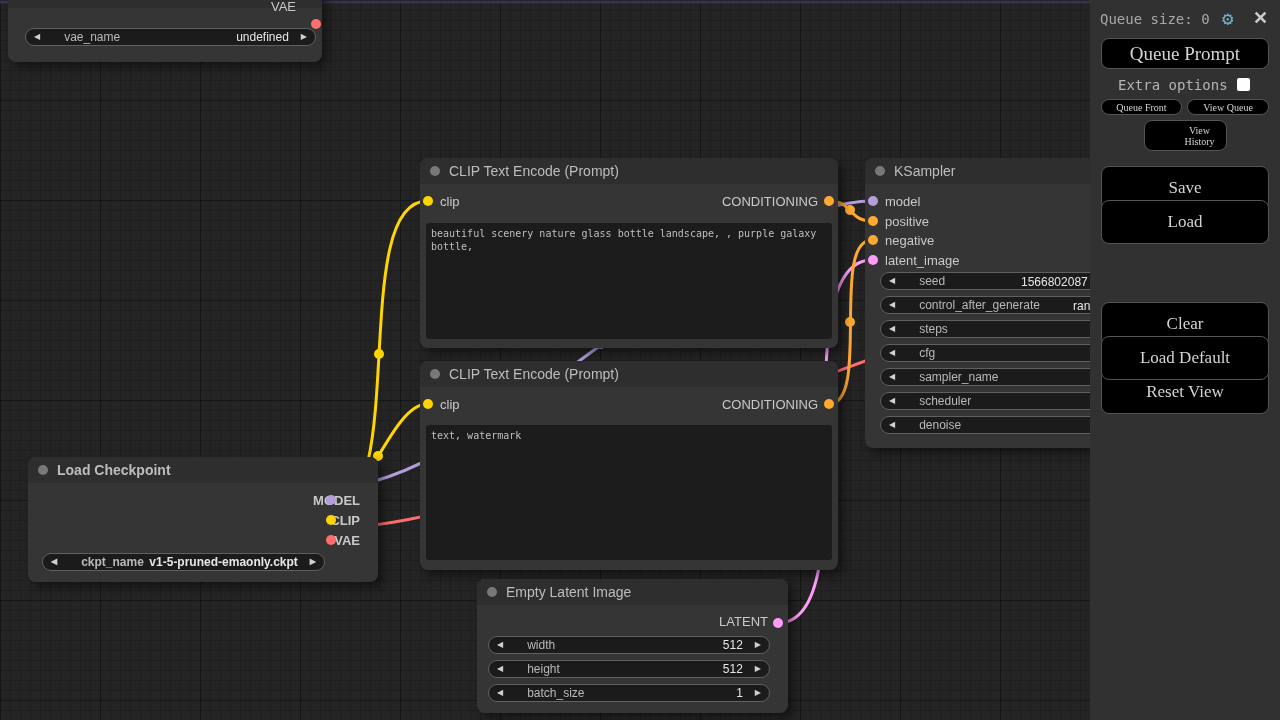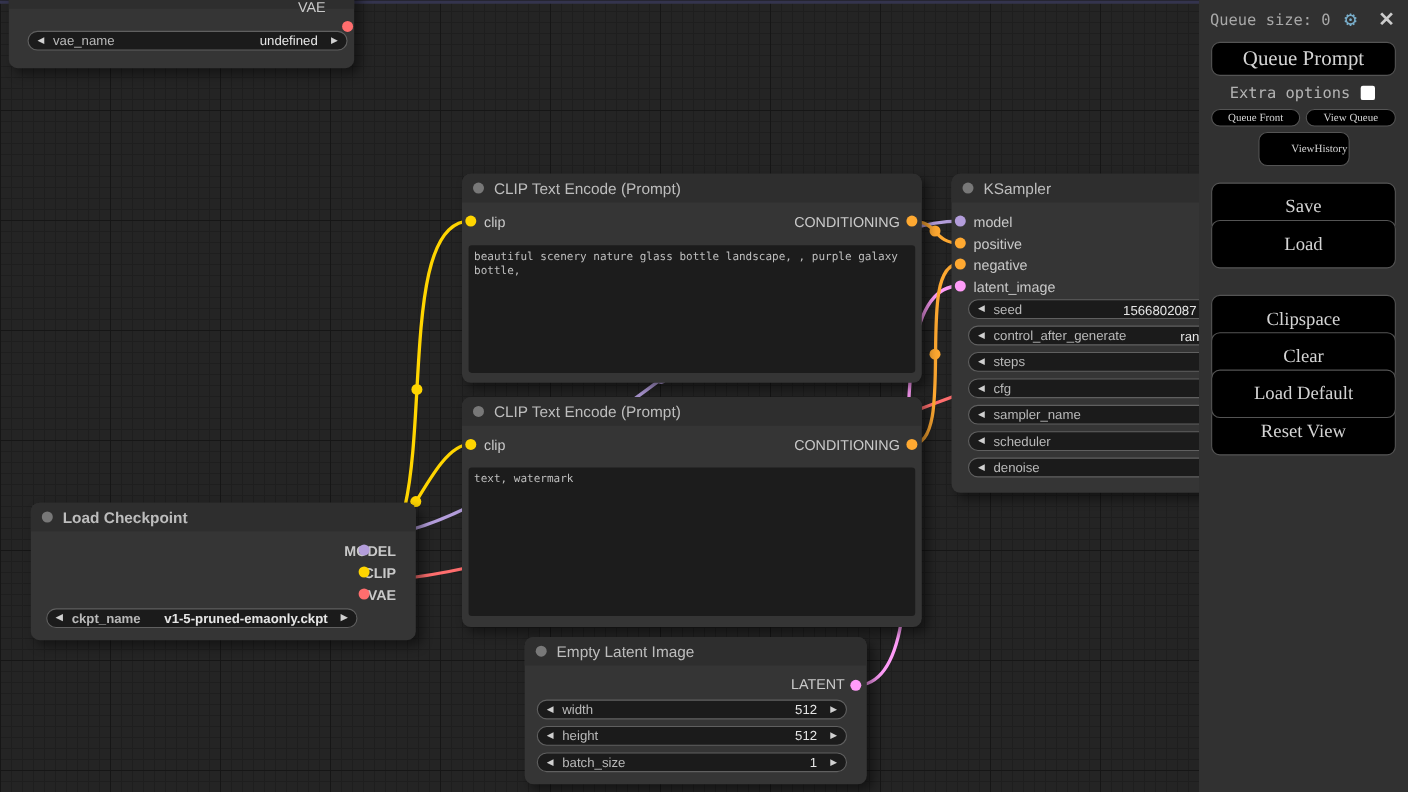--- a/index.html
+++ b/index.html
@@ -19,21 +19,21 @@
   .ntitle{height:26px;background:#2e2e2e;border-radius:8px 8px 0 0;display:flex;
     align-items:center;padding:0 10px;color:#bdbdbd;font-size:14px;cursor:default;}
   .tdot{width:10px;height:10px;border-radius:50%;background:#787878;margin-right:9px;flex:none;}
   .slot{position:absolute;height:12px;display:flex;align-items:center;gap:7px;
     color:#c9c9c9;font-size:13px;white-space:nowrap;}
   .dot{width:10px;height:10px;border-radius:50%;flex:none;}
   .widget{position:absolute;height:18px;background:#1b1b1b;border:1px solid #606060;
     border-radius:10px;display:flex;align-items:center;padding:0 8px;box-sizing:border-box;
     font-size:12px;color:#b9b9b9;white-space:nowrap;overflow:hidden;}
   .warr{font-size:8px;color:#d0d0d0;line-height:1;flex:none;}
-  .wlabel{margin-left:8px;}
+  .wlabel{margin-left:24px;}
   .wvalue{margin-left:auto;margin-right:12px;color:#e6e6e6;}
   .wv-abs{position:absolute;top:2px;color:#e6e6e6;}
   .wv-seed{left:140px;}
   .wv-ctrl{left:192px;}
   .textarea{position:absolute;background:#1c1c1c;border-radius:3px;color:#bfbfbf;
     font-family:"DejaVu Sans Mono",monospace;font-size:10px;line-height:13px;
     padding:4px 5px;box-sizing:border-box;white-space:pre-wrap;word-break:break-word;}
   
   #sidebar{position:absolute;right:0;top:0;width:190px;height:720px;background:#313131;
     z-index:5;font-family:"DejaVu Sans Mono",monospace;color:#cfcfcf;}
@@ -44,21 +44,21 @@
   #gear{position:absolute;left:132px;top:8px;font-size:19px;line-height:21px;cursor:pointer;}
   #closex{position:absolute;left:163px;top:7px;font-size:18px;color:#cccccc;cursor:pointer;
     font-family:"Liberation Sans",sans-serif;font-weight:bold;}
   #qprompt{left:11px;top:38px;width:168px;height:31px;font-size:19px;}
   #xopts{position:absolute;left:28px;top:77px;font-size:14px;color:#b4b4b4;}
   #xoptsbox{position:absolute;left:147px;top:78px;width:13px;height:13px;background:#ffffff;
     border-radius:2px;cursor:pointer;}
   #qfront{left:11px;top:99px;width:81px;height:16px;font-size:10px;}
   #vqueue{left:97px;top:99px;width:82px;height:16px;font-size:10px;}
   #vhist{left:54px;top:120px;width:83px;height:31px;font-size:10px;line-height:11px;
-    flex-direction:row;padding-left:28px;}
+    flex-direction:column;padding-left:28px;}
   .mainbtn{left:11px;width:168px;height:44px;font-size:17px;}
 </style>
 </head>
 <body>
 
 <div id="app">
 
   <svg id="links" width="1280" height="720">
     <path class="link" d="M0,2 L1200,2" stroke-width="2" stroke="#34344E"></path>
     <path class="link" d="M331,528 C540,528 940,290 1150,290" stroke="#FF6E6E"></path>
@@ -243,19 +243,18 @@
     <div id="xopts">Extra options</div>
     <div id="xoptsbox"></div>
     <div class="sbtn" id="qfront">Queue Front</div>
     <div class="sbtn" id="vqueue">View Queue</div>
     <div class="sbtn" id="vhist">
       <span>View</span>
       <span>History</span>
     </div>
     <div class="sbtn mainbtn" style="top:166px;">Save</div>
     <div class="sbtn mainbtn" style="top:200px;">Load</div>
-    <div class="sbtn mainbtn" style="top:268px;">Clipspace</div>
     <div class="sbtn mainbtn" style="top:302px;">Clear</div>
     <div class="sbtn mainbtn" style="top:370px;">Reset View</div>
     <div class="sbtn mainbtn" style="top:336px;">Load Default</div>
   </div>
 
 </div>
 
 </body></html>

